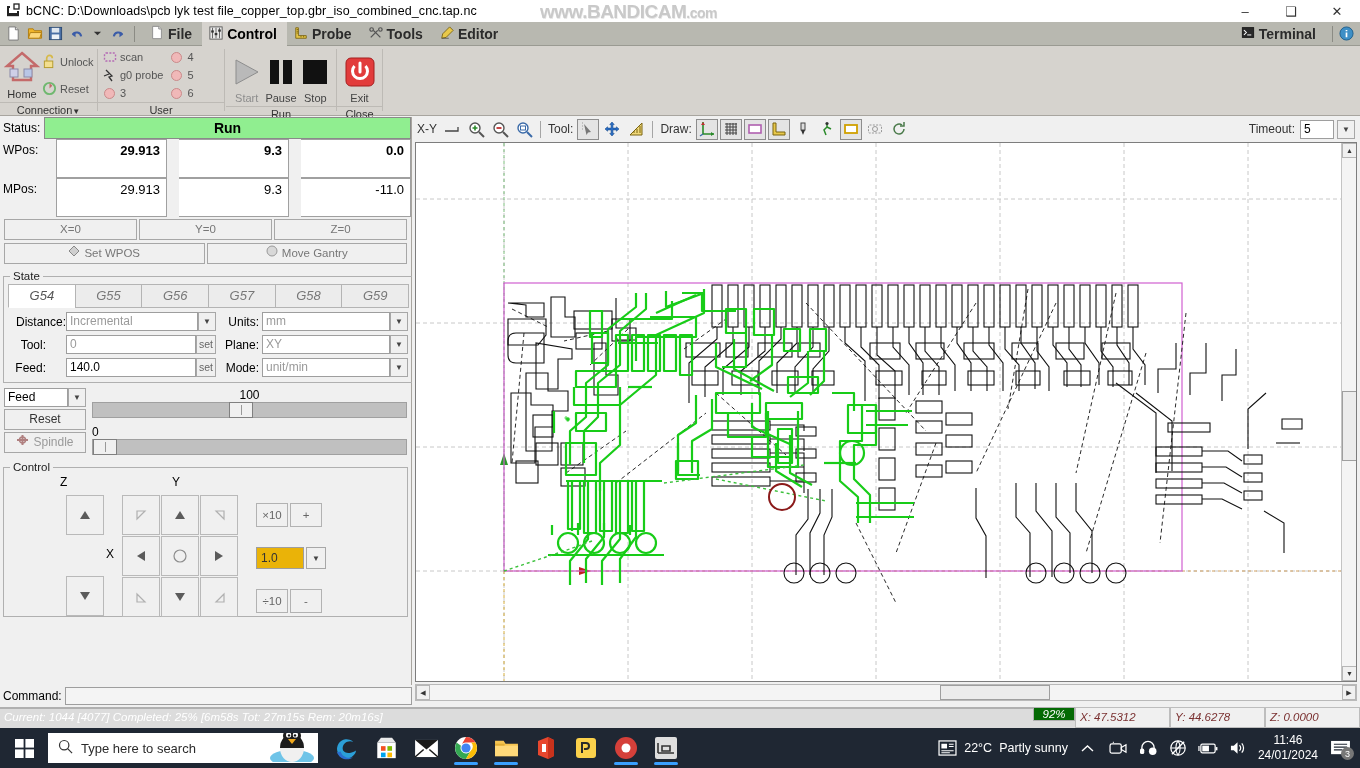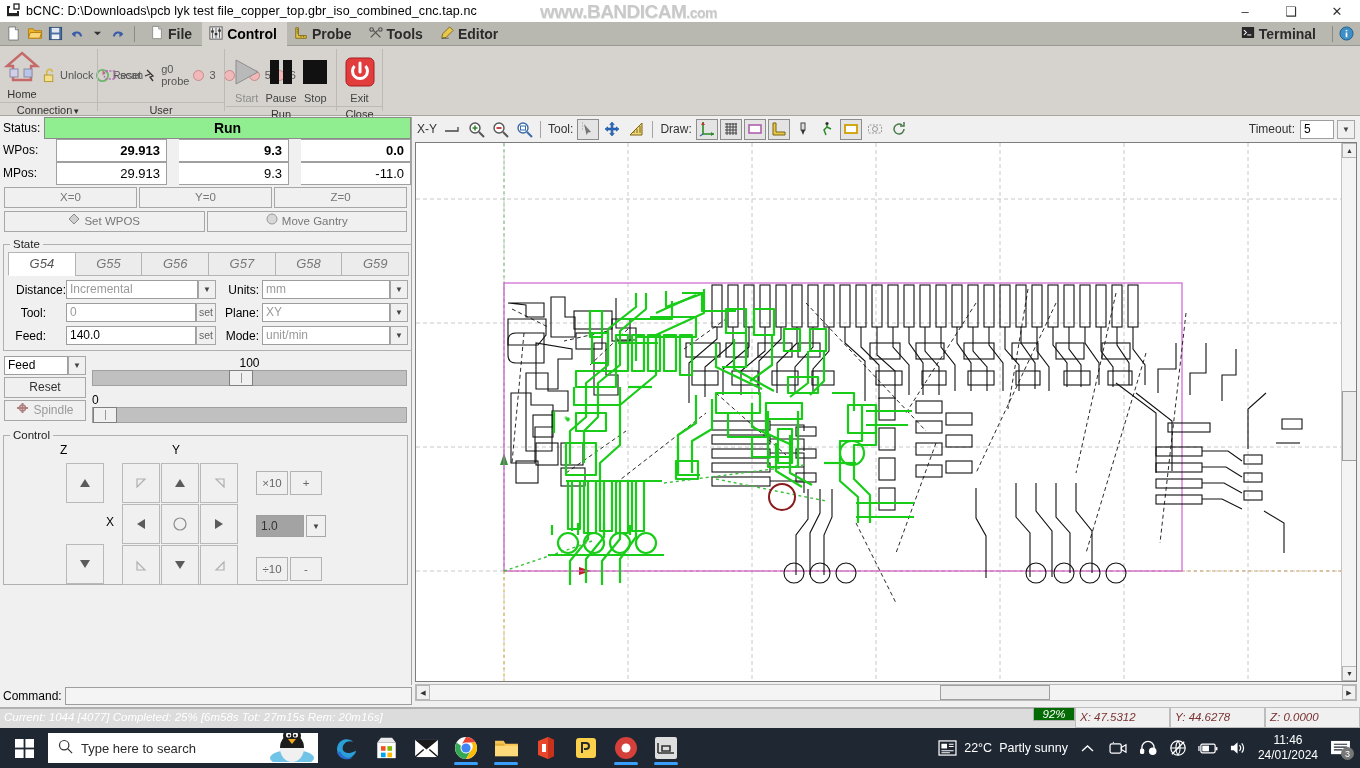--- a/index.html
+++ b/index.html
@@ -80,42 +80,42 @@
   }
   .rgroup .gbody { flex:1; display:flex; align-items:center; padding: 2px 4px 0 4px; }
   .gcap {
     text-align:center; font-size:11px; color:#333; height:14px; line-height:14px;
     border-top:1px solid #bdbab5;
   }
   .gdiv { position:absolute; top:3px; width:1px; height:62px; background:#bdbab5; }
 
   .bigbtn { display:flex; flex-direction:column; align-items:center; justify-content:center; width:40px; }
   .bigbtn .lbl { font-size:11px; color:#333; margin-top:1px; }
-  .smrow { display:flex; flex-direction:row; justify-content:center; gap:1px; }
+  .smrow { display:flex; flex-direction:column; justify-content:center; gap:1px; }
   .smbtn { display:flex; align-items:center; gap:3px; font-size:11px; color:#555; height:17px; }
   .smbtn .ic { width:15px;height:15px; display:flex;align-items:center;justify-content:center; }
 
   .runbtn { display:flex;flex-direction:column;align-items:center;justify-content:flex-end;
             width:38px; height:56px; }
   .runbtn .lbl { font-size:11px; color:#444; margin-top:2px; }
   .runbtn.disabled .lbl { color:#8d8d8d; }
 
   
   .leftpanel {
     position:absolute; top:117px; left:0; width:412px; height:568px;
     background:#f0f0f0;
     border-right:1px solid #a8a59f;
   }
   .statusrow { display:flex; align-items:stretch; height:22px; }
   .statusrow .lab { width:44px; font-size:12px; color:#000; padding-left:3px; line-height:22px; }
   .statusbox {
     flex:1; background:#90ee90; border:1px solid #8a8a8a;
     text-align:center; font-weight:bold; font-size:14px; line-height:20px; color:#000;
   }
-  .posrow { display:flex; align-items:stretch; height:23px;gap:12px; }
+  .posrow { display:flex; align-items:stretch; height:39px;gap:12px; }
   .posrow .lab { width:44px; font-size:12px; color:#000; padding-left:3px; line-height:23px; }
   .posrow .cell {
     flex:1; background:#fff; border:1px solid #a0a0a0; border-left:none;
     text-align:right; padding-right:6px; line-height:21px; font-size:13px; color:#000;
   }
   .posrow.w .cell { font-weight:bold; }
   .posrow .cell:first-of-type { border-left:1px solid #a0a0a0; }
 
   .btnrow { display:flex; gap:2px; padding:2px 4px 0 4px; }
   .flatbtn {
@@ -189,21 +189,21 @@
   }
   .jgrid { display:grid; grid-template-columns:38px 38px 38px; grid-template-rows:40px 40px 40px; gap:1px; }
   .zcol { display:flex; flex-direction:column; gap:41px; }
   .stepcol { display:flex; flex-direction:column; gap:20px; }
   .steprow { display:flex; gap:2px; }
   .stepbtn {
     width:32px; height:24px; background:#f0f0f0; border:1px solid #b2b2b2;
     font-size:11.5px; color:#666; text-align:center; line-height:22px;
   }
   .stepval {
-    width:48px; height:22px; background:#a3a3a3; border:1px solid #9e9e9e;
+    width:48px; height:22px; background:#eab308; border:1px solid #9e9e9e;
     font-size:12px; color:#333; padding-left:4px; line-height:20px;
   }
 
   .cmdrow {
     position:absolute; left:0; top:685px; width:412px; height:22px;
     display:flex; align-items:center; background:#f0f0f0;
   }
   .cmdrow .lab { font-size:12px; color:#000; padding:0 3px 0 3px; }
   .cmdin { flex:1; height:18px; background:#f4f4f4; border:1px solid #9e9e9e; }
 

